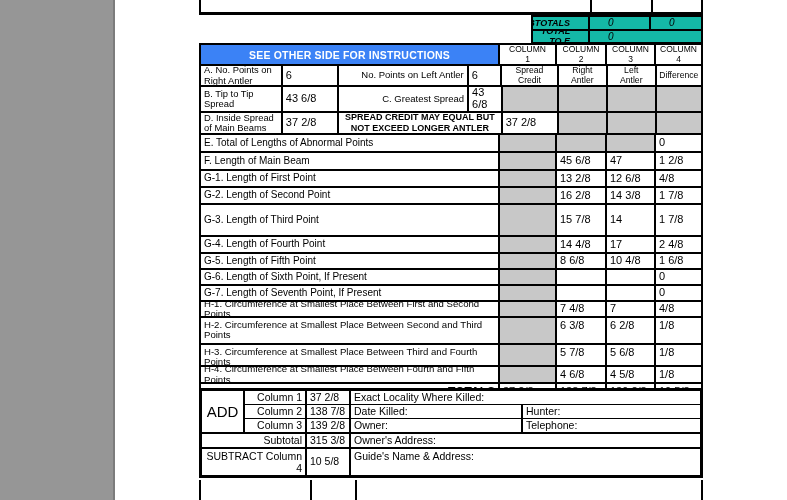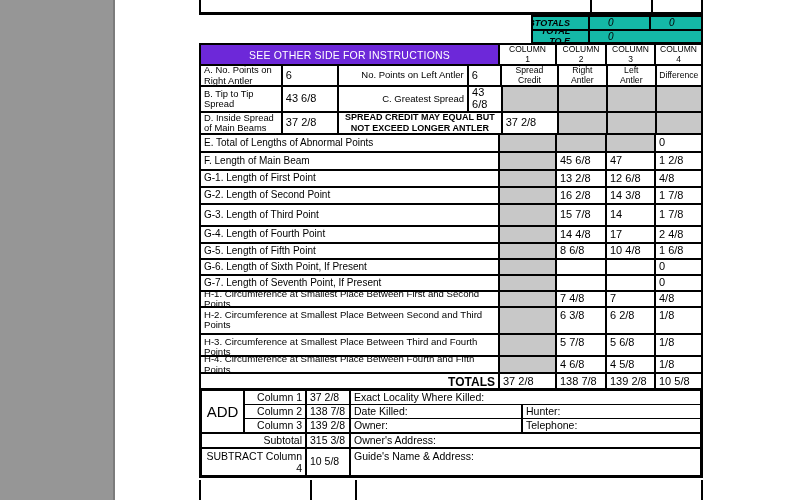--- a/index.html
+++ b/index.html
@@ -23,21 +23,21 @@
 
   
   .maintbl{position:absolute;left:199px;top:43px;width:504px;background:#000;padding:2px;
            box-sizing:border-box;display:flex;flex-direction:column;gap:2px;}
   .tr{display:flex;gap:2px;}
   .c{background:#fff;box-sizing:border-box;display:flex;align-items:center;padding:0 3px;
      font-size:10px;line-height:1.08;overflow:hidden;}
   .gray{background:#c8c8c8;}
   .wL{width:297px;} .w1{width:55px;} .w2{width:48px;} .w3{width:47px;} .w4{width:45px;}
   .wA1{width:81px;} .wA2{width:55px;} .wA3{width:130px;} .wA4{width:32px;} .wD3{width:164px;}
-  .bar{background:#6d28d9;color:#fff;font-weight:normal;font-size:10.5px;letter-spacing:.2px;
+  .bar{background:#3b82f6;color:#fff;font-weight:bold;font-size:10.5px;letter-spacing:.2px;
        display:flex;align-items:center;justify-content:center;width:297px;box-sizing:border-box;}
   .colhdr{flex-direction:column;justify-content:center;text-align:center;font-size:8.5px;line-height:1.15;padding:0;}
   .val{font-size:11px;}
   .rt{justify-content:flex-end;text-align:right;}
   .lblA{font-size:9.4px;}
   .subhdr{font-size:8.6px;justify-content:center;text-align:center;padding:0 8px;}
   .note{font-size:9px;font-weight:bold;justify-content:center;text-align:center;line-height:1.2;}
   .smalllbl{font-size:9.6px;}
   .tall .c{align-items:flex-start;padding-top:2px;}
   .totlbl{font-weight:bold;font-size:12px;}
@@ -164,21 +164,21 @@
   </div>
 
   <div class="tr" style="height:15px">
     <div class="c wL">G-2. Length of Second Point</div>
     <div class="c gray w1"></div>
     <div class="c w2 val">16 2/8</div>
     <div class="c w3 val">14 3/8</div>
     <div class="c w4 val">1 7/8</div>
   </div>
 
-  <div class="tr" style="height:20px">
+  <div class="tr" style="height:30px">
     <div class="c wL">G-3. Length of Third Point</div>
     <div class="c gray w1"></div>
     <div class="c w2 val">15 7/8</div>
     <div class="c w3 val">14</div>
     <div class="c w4 val">1 7/8</div>
   </div>
 
   <div class="tr" style="height:15px">
     <div class="c wL">G-4. Length of Fourth Point</div>
     <div class="c gray w1"></div>

